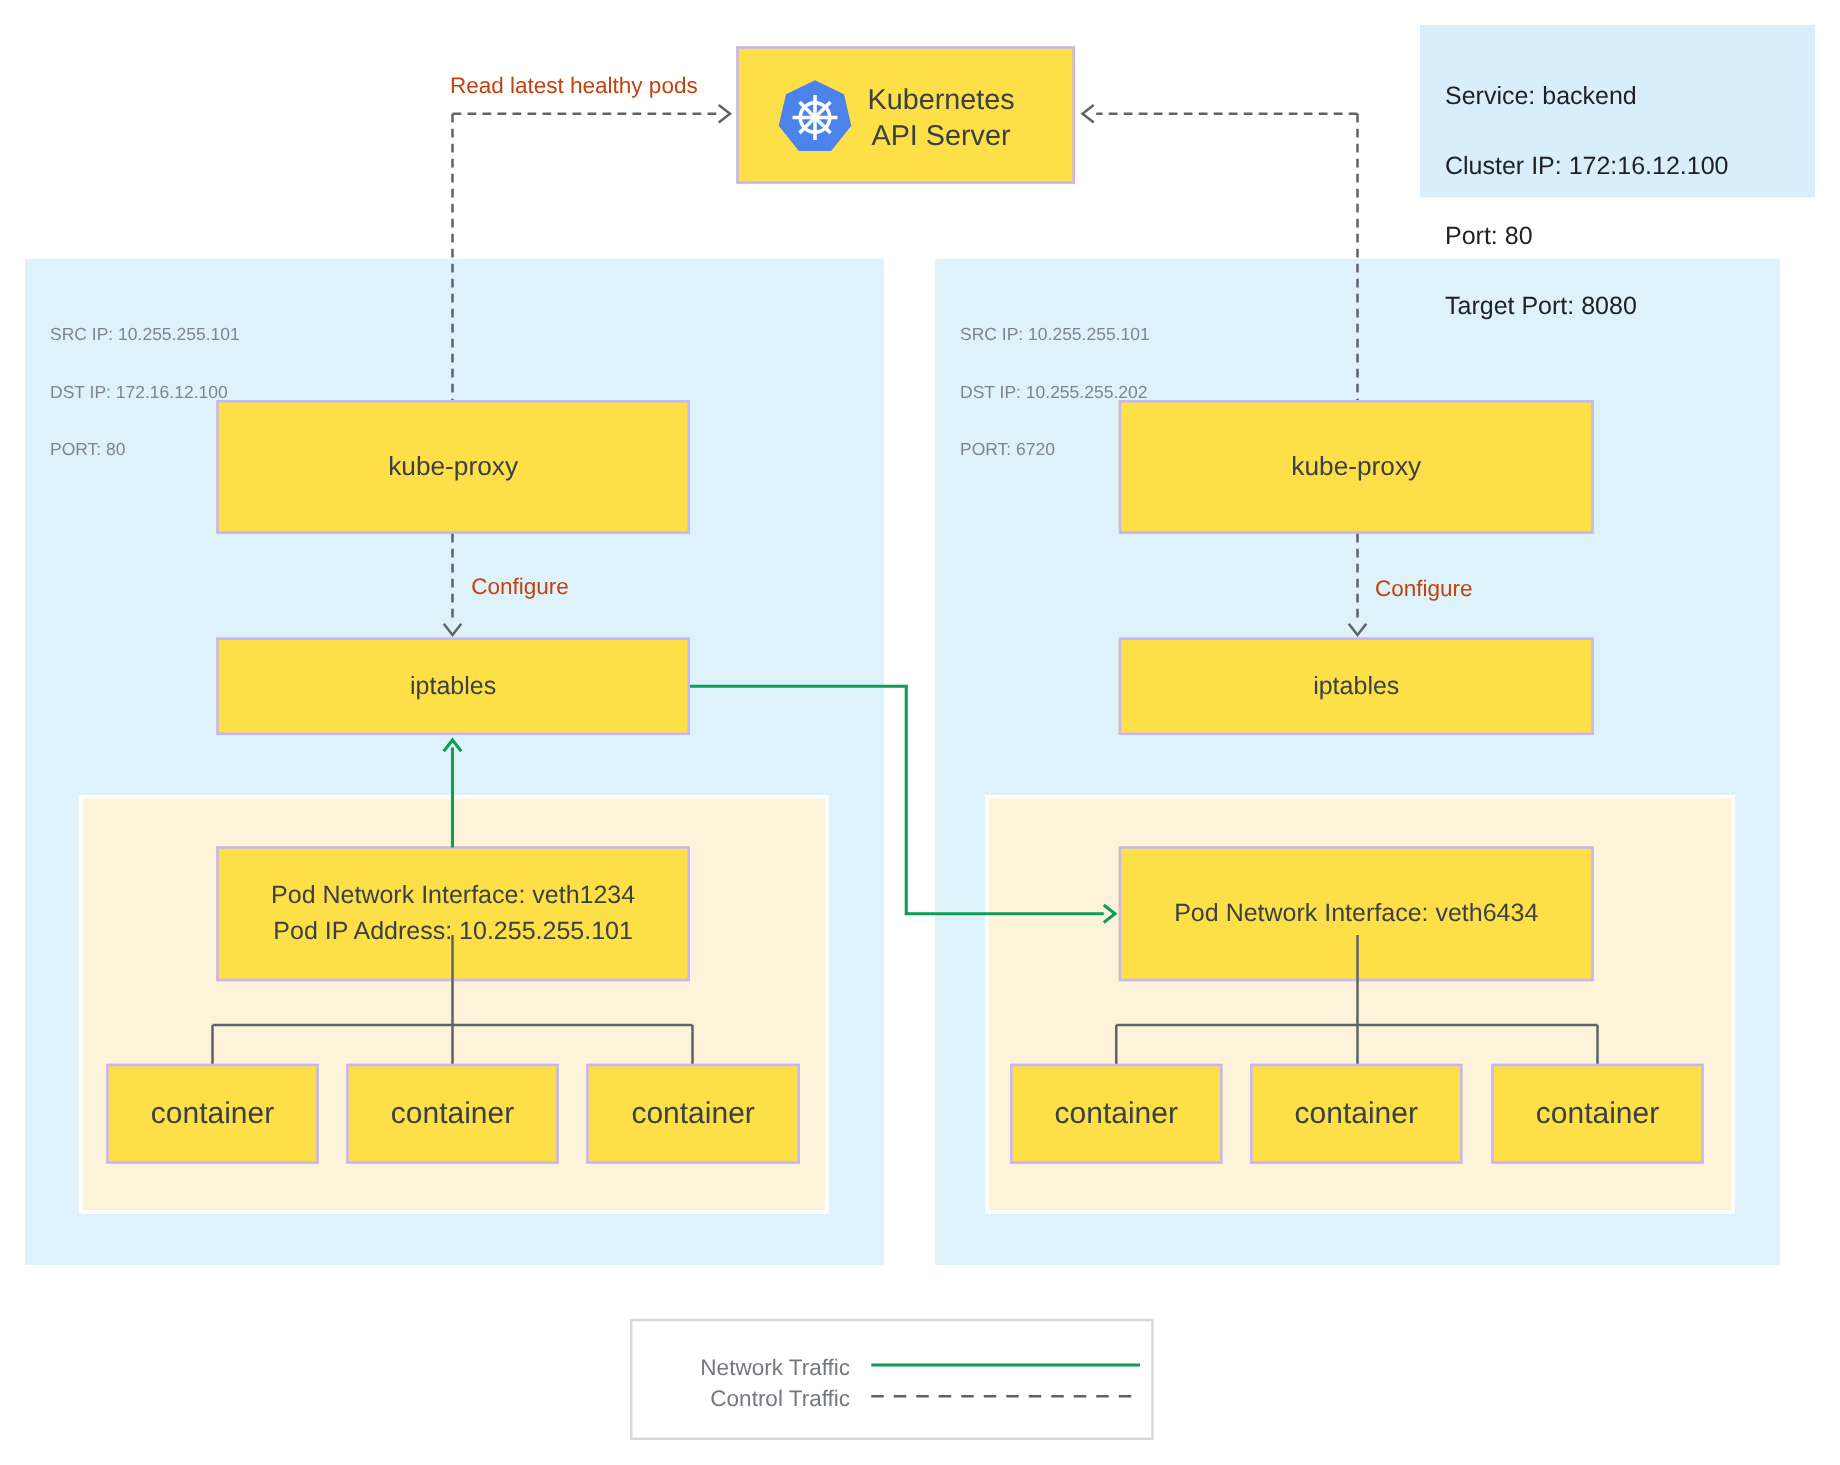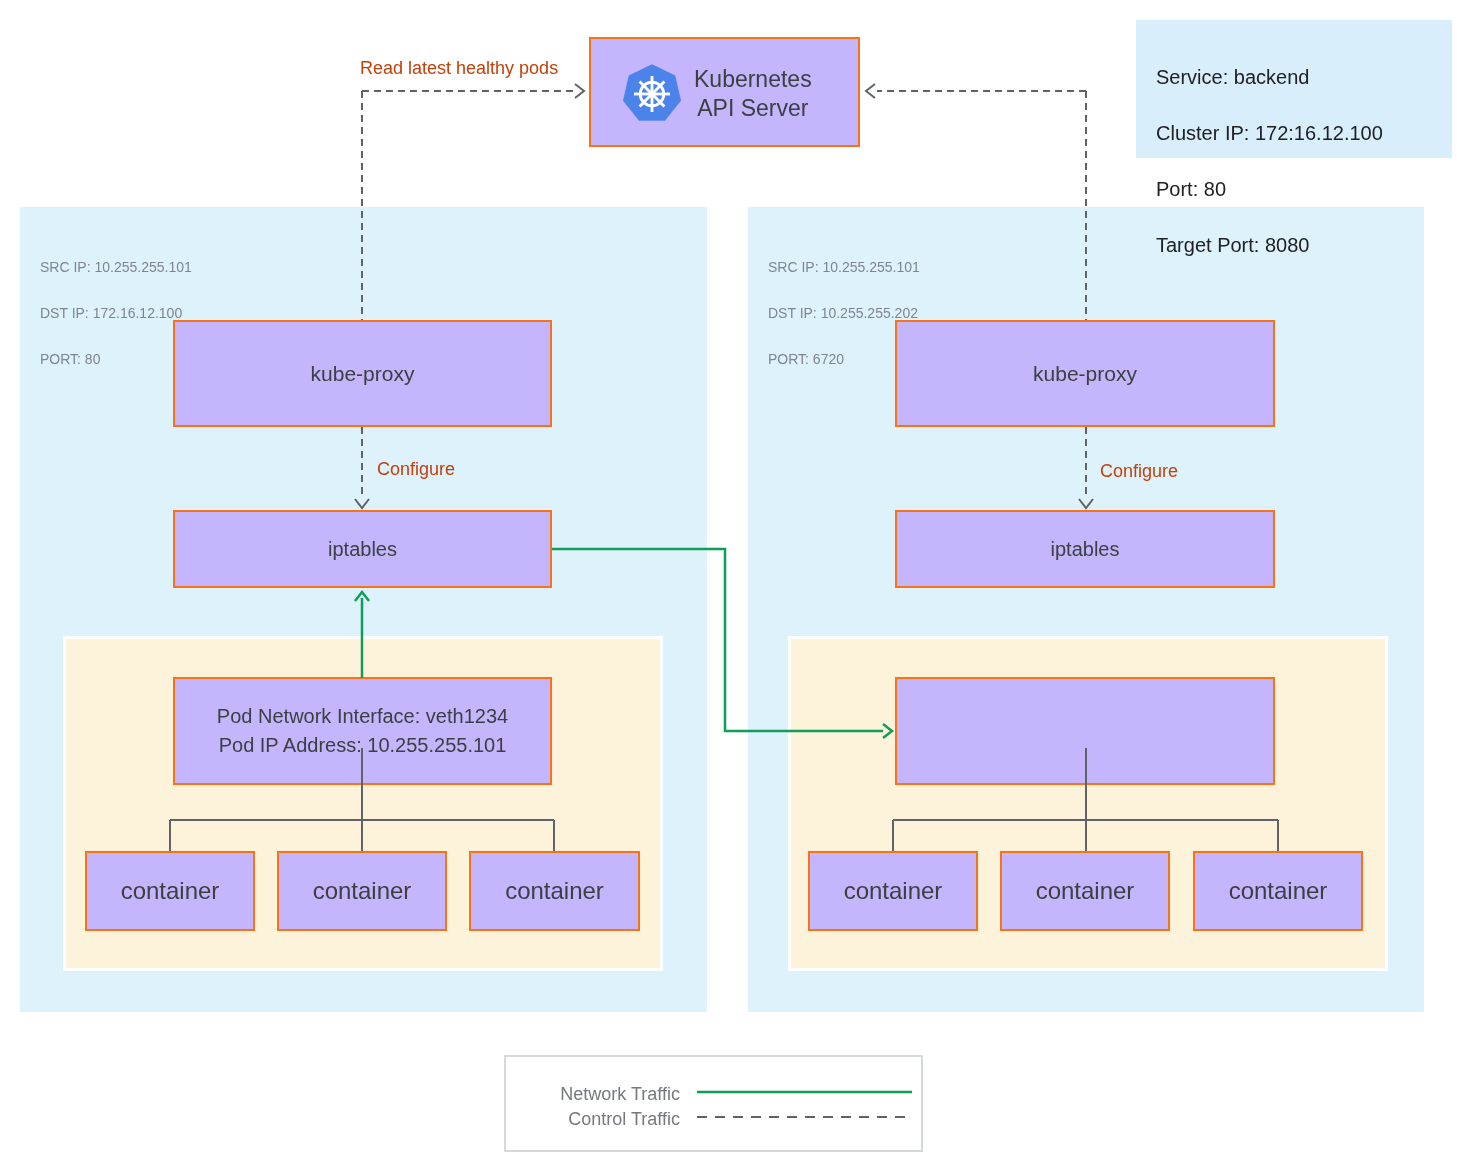--- a/index.html
+++ b/index.html
@@ -4,21 +4,21 @@
 <style>
   html,body{margin:0;padding:0;}
   body{
     width:1472px;height:1172px;position:relative;background:#ffffff;
     font-family:"Liberation Sans",sans-serif;
     -webkit-font-smoothing:antialiased;
   }
   .abs{position:absolute;box-sizing:border-box;}
   .node{background:#def2fb;}
   .panel{
-    background:#c4b5fd;border:2px solid #f97316;
+    background:#fde047;border:2px solid #c4b5fd;
     display:flex;align-items:center;justify-content:center;
     color:#3c4043;font-size:21px;text-align:center;
   }
   .pod{background:#fcf3da;border:3px solid #ffffff;}
   .container-box{font-size:24px;}
   .iface{flex-direction:column;line-height:29px;font-size:20px;}
   .info{color:#7e858c;font-size:14px;line-height:23px;white-space:pre-line;}
   .lbl{color:#c2410c;font-size:18px;white-space:nowrap;}
   .svc{
     background:#d9eefb;color:#202124;font-size:20px;line-height:28px;
@@ -111,20 +111,21 @@
   <span>kube-proxy</span>
 </div>
 
 <div class="abs panel" style="left:895px;top:510px;width:380px;height:78px;font-size:20px;">
   <span>iptables</span>
 </div>
 
 <div class="abs pod" style="left:788px;top:636px;width:600px;height:335px;"></div>
 
 <div class="abs panel iface" style="left:895px;top:677px;width:380px;height:108px;">
+  <span>Pod Network Interface: veth6434</span>
 </div>
 
 <div class="abs panel container-box" style="left:808px;top:851px;width:170px;height:80px;">
   <span>container</span>
 </div>
 <div class="abs panel container-box" style="left:1000px;top:851px;width:170px;height:80px;">
   <span>container</span>
 </div>
 <div class="abs panel container-box" style="left:1193px;top:851px;width:170px;height:80px;">
   <span>container</span>

